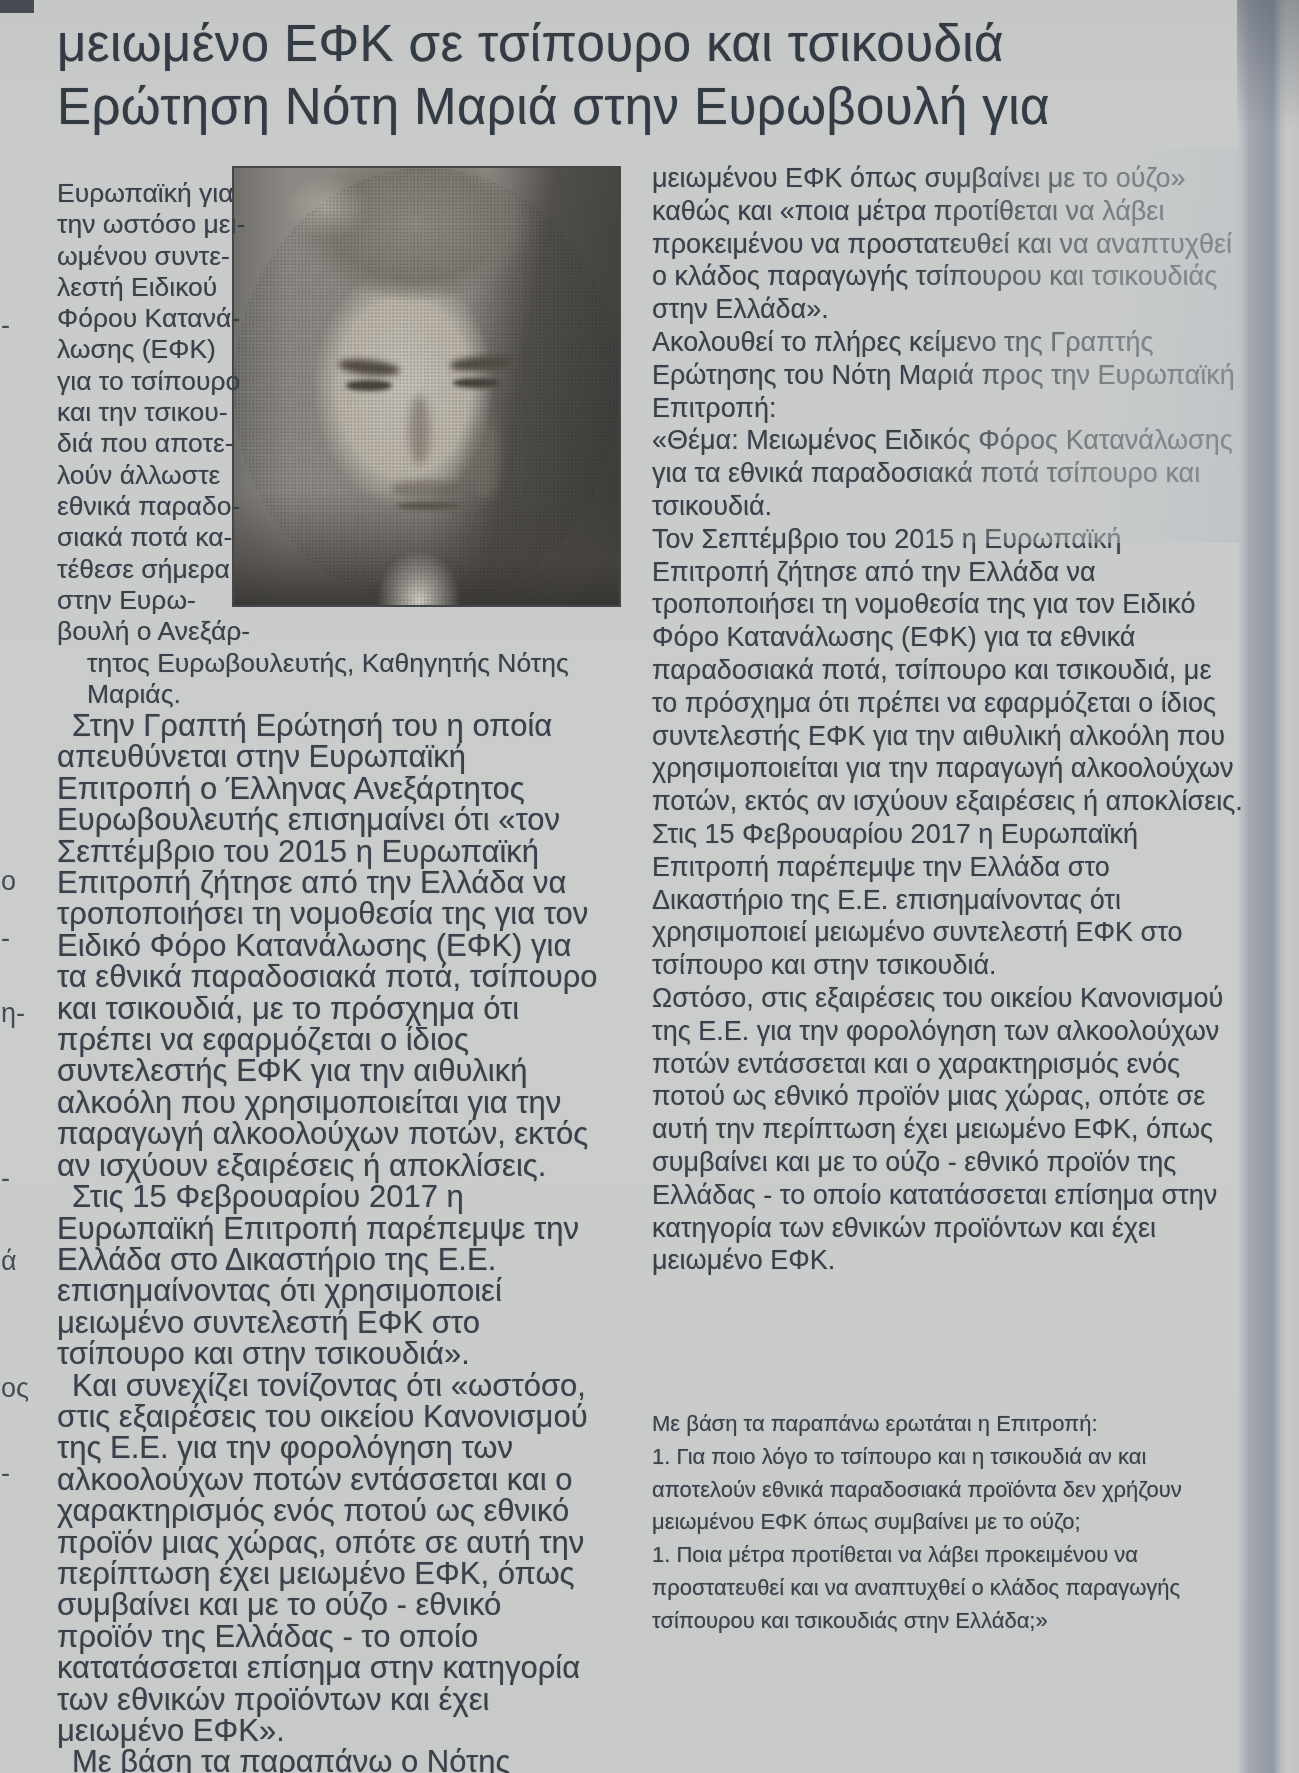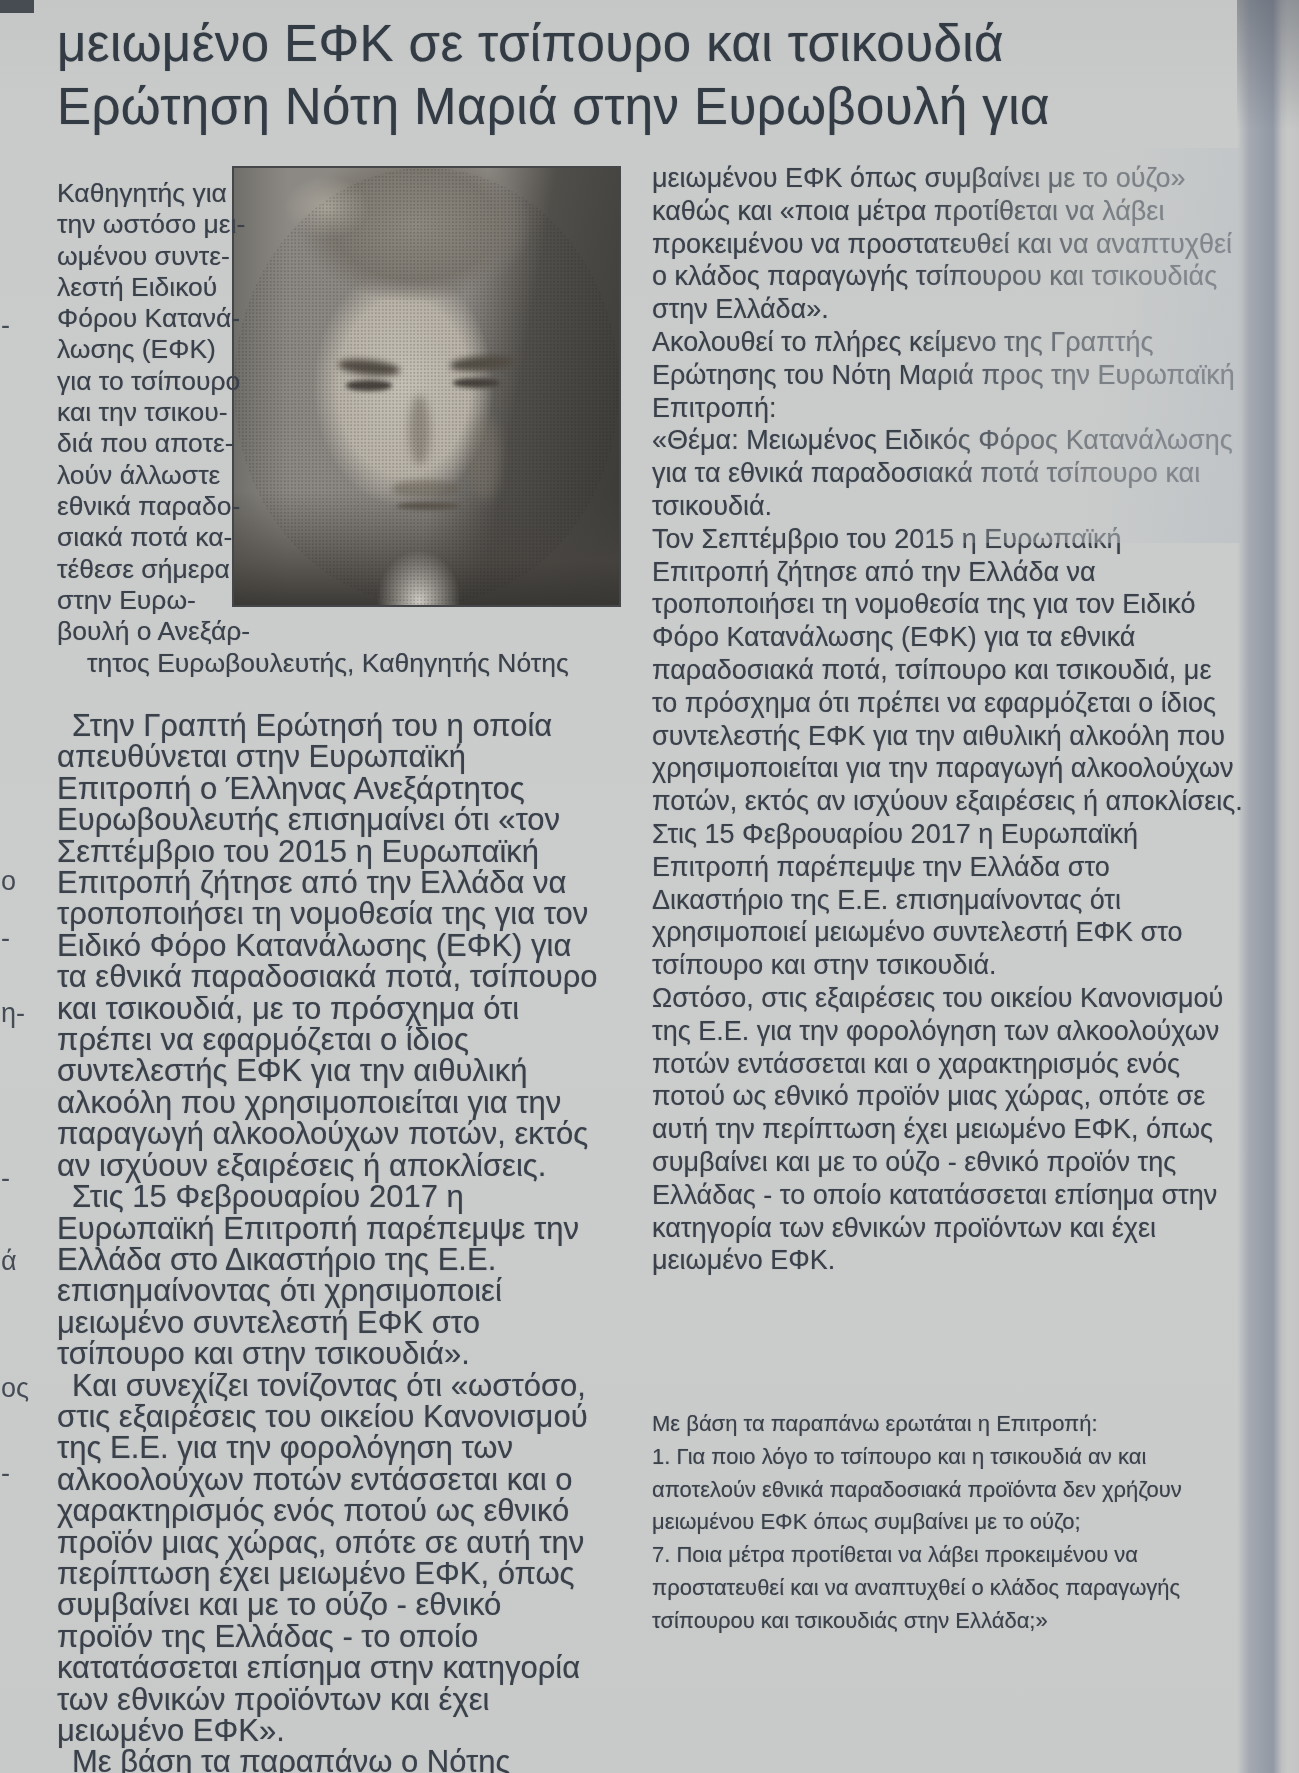--- a/index.html
+++ b/index.html
@@ -78,39 +78,40 @@
     <div class="eye-l"></div>
     <div class="eye-r"></div>
     <div class="nose-shadow"></div>
     <div class="cheek-shadow"></div>
     <div class="mustache"></div>
     <div class="mouth"></div>
     <div class="halftone"></div>
   </div>
 
   <div class="intro-col text-soft">
-      <div class="intro-line">Καθηγητής για</div>
+      <div class="intro-line">Ευρωπαϊκή για</div>
       <div class="intro-line">την ωστόσο μει-</div>
       <div class="intro-line">ωμένου συντε-</div>
       <div class="intro-line">λεστή Ειδικού</div>
       <div class="intro-line">Φόρου Κατανά-</div>
       <div class="intro-line">λωσης (ΕΦΚ)</div>
       <div class="intro-line">για το τσίπουρο</div>
       <div class="intro-line">και την τσικου-</div>
       <div class="intro-line">διά που αποτε-</div>
       <div class="intro-line">λούν άλλωστε</div>
       <div class="intro-line">εθνικά παραδο-</div>
       <div class="intro-line">σιακά ποτά κα-</div>
       <div class="intro-line">τέθεσε σήμερα</div>
       <div class="intro-line">στην Ευρω-</div>
       <div class="intro-line">βουλή ο Ανεξάρ-</div>
     </div>
 
   <div class="cont-col text-soft">
       <div class="cont-line">τητος Ευρωβουλευτής, Καθηγητής Νότης</div>
+      <div class="cont-line">Μαριάς.</div>
     </div>
 
   <div class="left-body text-soft">
       <div class="para">Στην Γραπτή Ερώτησή του η οποία απευθύνεται στην Ευρωπαϊκή Επιτροπή ο Έλληνας Ανεξάρτητος Ευρωβουλευτής επισημαίνει ότι «τον Σεπτέμβριο του 2015 η Ευρωπαϊκή Επιτροπή ζήτησε από την Ελλάδα να τροποποιήσει τη νομοθεσία της για τον Ειδικό Φόρο Κατανάλωσης (ΕΦΚ) για τα εθνικά παραδοσιακά ποτά, τσίπουρο και τσικουδιά, με το πρόσχημα ότι πρέπει να εφαρμόζεται ο ίδιος συντελεστής ΕΦΚ για την αιθυλική αλκοόλη που χρησιμοποιείται για την παραγωγή αλκοολούχων ποτών, εκτός αν ισχύουν εξαιρέσεις ή αποκλίσεις.</div>
       <div class="para">Στις 15 Φεβρουαρίου 2017 η Ευρωπαϊκή Επιτροπή παρέπεμψε την Ελλάδα στο Δικαστήριο της Ε.Ε. επισημαίνοντας ότι χρησιμοποιεί μειωμένο συντελεστή ΕΦΚ στο τσίπουρο και στην τσικουδιά».</div>
       <div class="para">Και συνεχίζει τονίζοντας ότι «ωστόσο, στις εξαιρέσεις του οικείου Κανονισμού της Ε.Ε. για την φορολόγηση των αλκοολούχων ποτών εντάσσεται και ο χαρακτηρισμός ενός ποτού ως εθνικό προϊόν μιας χώρας, οπότε σε αυτή την περίπτωση έχει μειωμένο ΕΦΚ, όπως συμβαίνει και με το ούζο - εθνικό προϊόν της Ελλάδας - το οποίο κατατάσσεται επίσημα στην κατηγορία των εθνικών προϊόντων και έχει μειωμένο ΕΦΚ».</div>
       <div class="para">Με βάση τα παραπάνω ο Νότης Μαριάς ρωτά την Ευρωπαϊκή Επιτροπή «για ποιο λόγο το τσίπουρο και η τσικουδιά αν και αποτελούν τέθεσε παραδοσιακά προϊόντα δεν χρήζουν</div>
     </div>
 
   <div class="right-body text-soft">
@@ -118,21 +119,21 @@
       <div class="para">Ακολουθεί το πλήρες κείμενο της Γραπτής Ερώτησης του Νότη Μαριά προς την Ευρωπαϊκή Επιτροπή:</div>
       <div class="para">«Θέμα: Μειωμένος Ειδικός Φόρος Κατανάλωσης για τα εθνικά παραδοσιακά ποτά τσίπουρο και τσικουδιά.</div>
       <div class="para">Τον Σεπτέμβριο του 2015 η Ευρωπαϊκή Επιτροπή ζήτησε από την Ελλάδα να τροποποιήσει τη νομοθεσία της για τον Ειδικό Φόρο Κατανάλωσης (ΕΦΚ) για τα εθνικά παραδοσιακά ποτά, τσίπουρο και τσικουδιά, με το πρόσχημα ότι πρέπει να εφαρμόζεται ο ίδιος συντελεστής ΕΦΚ για την αιθυλική αλκοόλη που χρησιμοποιείται για την παραγωγή αλκοολούχων ποτών, εκτός αν ισχύουν εξαιρέσεις ή αποκλίσεις.</div>
       <div class="para">Στις 15 Φεβρουαρίου 2017 η Ευρωπαϊκή Επιτροπή παρέπεμψε την Ελλάδα στο Δικαστήριο της Ε.Ε. επισημαίνοντας ότι χρησιμοποιεί μειωμένο συντελεστή ΕΦΚ στο τσίπουρο και στην τσικουδιά.</div>
       <div class="para">Ωστόσο, στις εξαιρέσεις του οικείου Κανονισμού της Ε.Ε. για την φορολόγηση των αλκοολούχων ποτών εντάσσεται και ο χαρακτηρισμός ενός ποτού ως εθνικό προϊόν μιας χώρας, οπότε σε αυτή την περίπτωση έχει μειωμένο ΕΦΚ, όπως συμβαίνει και με το ούζο - εθνικό προϊόν της Ελλάδας - το οποίο κατατάσσεται επίσημα στην κατηγορία των εθνικών προϊόντων και έχει μειωμένο ΕΦΚ.</div>
     </div>
 
   <div class="questions text-soft">
       <div class="para">Με βάση τα παραπάνω ερωτάται η Επιτροπή:</div>
       <div class="para">1. Για ποιο λόγο το τσίπουρο και η τσικουδιά αν και αποτελούν εθνικά παραδοσιακά προϊόντα δεν χρήζουν μειωμένου ΕΦΚ όπως συμβαίνει με το ούζο;</div>
-      <div class="para">7. Ποια μέτρα προτίθεται να λάβει προκειμένου να προστατευθεί και να αναπτυχθεί ο κλάδος παραγωγής τσίπουρου και τσικουδιάς στην Ελλάδα;»</div>
+      <div class="para">1. Ποια μέτρα προτίθεται να λάβει προκειμένου να προστατευθεί και να αναπτυχθεί ο κλάδος παραγωγής τσίπουρου και τσικουδιάς στην Ελλάδα;»</div>
     </div>
 
   <div class="edge-frags">
       <div class="edge-frag" style="top: 312px;">-</div>
       <div class="edge-frag" style="top: 868px;">ο</div>
       <div class="edge-frag" style="top: 925px;">-</div>
       <div class="edge-frag" style="top: 1000px;">η-</div>
       <div class="edge-frag" style="top: 1165px;">-</div>
       <div class="edge-frag" style="top: 1248px;">ά</div>
       <div class="edge-frag" style="top: 1375px;">ος</div>

